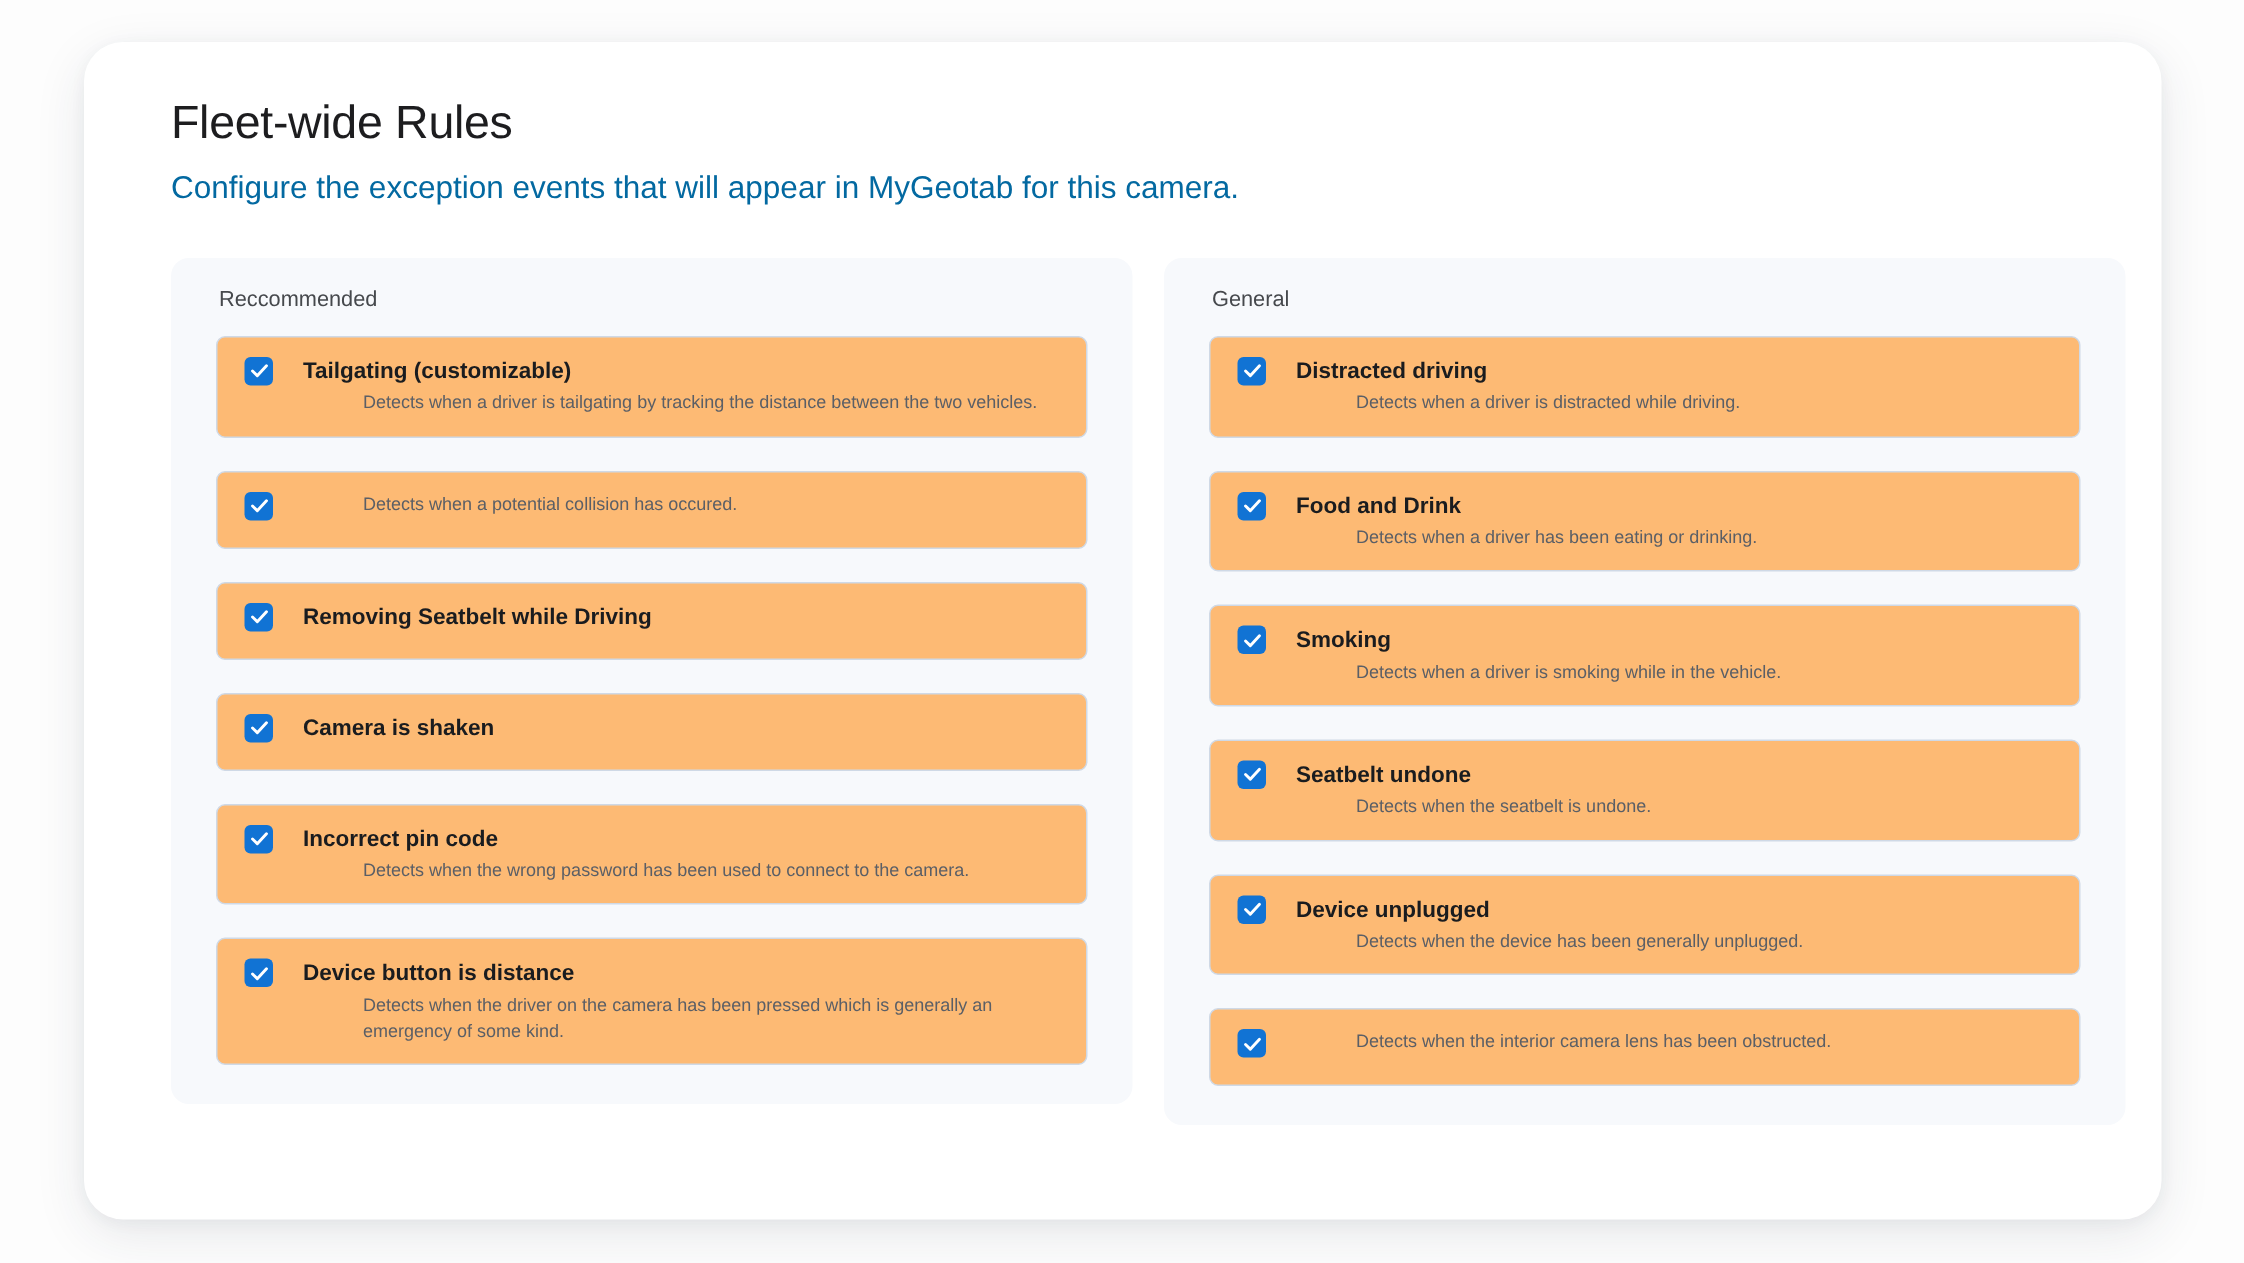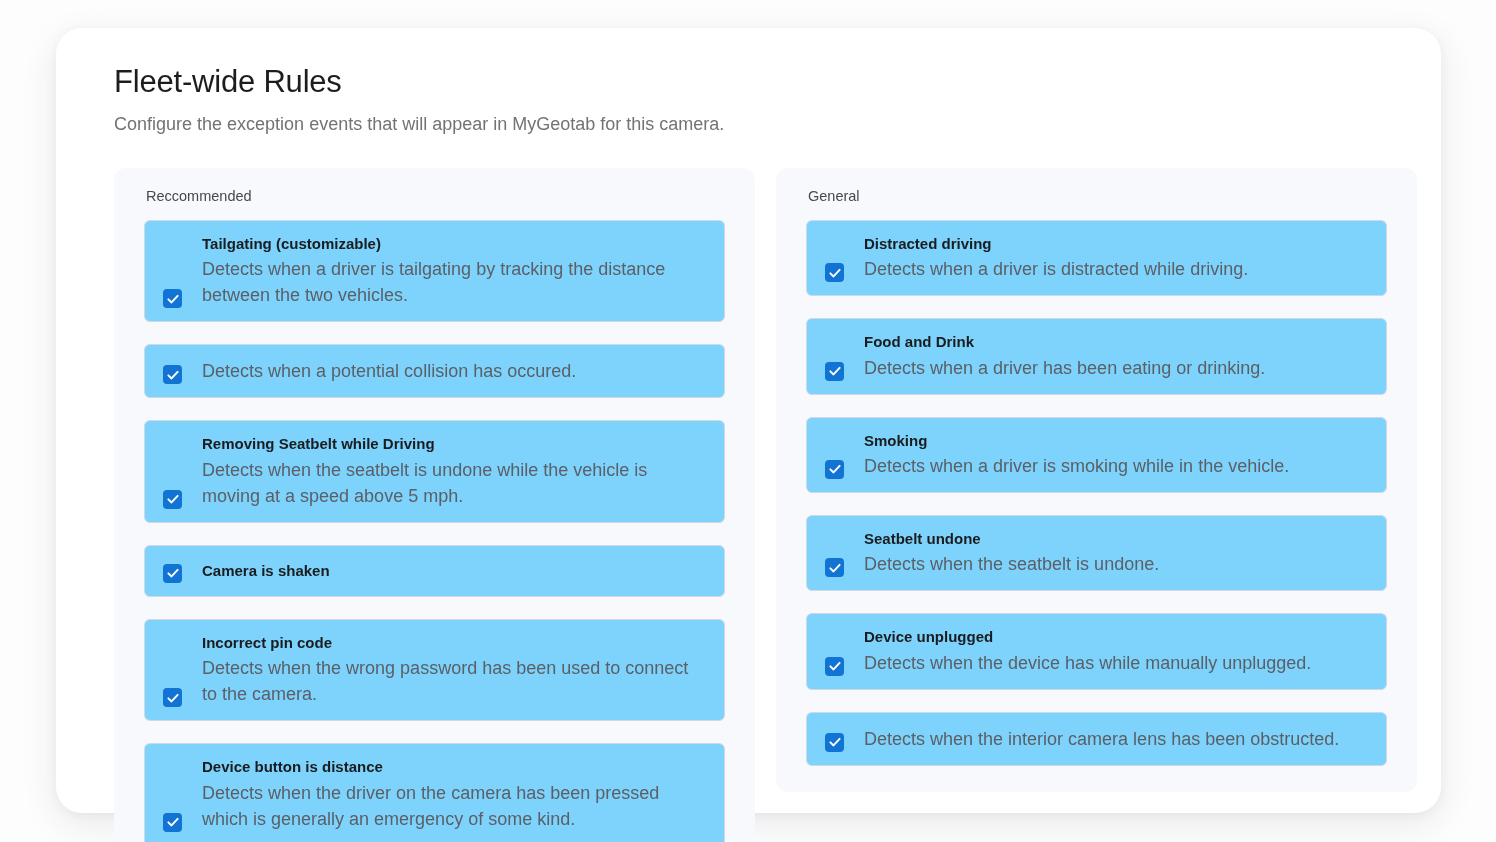--- a/index.html
+++ b/index.html
@@ -46,23 +46,23 @@
   .page-title {
     font-size: 31px;
     font-weight: 300;
     color: #1d1d1f;
     letter-spacing: -0.2px;
     line-height: 1.15;
     margin-bottom: 12px;
   }
 
   .page-subtitle {
-    font-size: 18px;
+    font-size: 21px;
     font-weight: 400;
-    color: #737373;
+    color: #0369a1;
     line-height: 1.35;
   }
 
   
   .columns {
     display: flex;
     gap: 21px;
     margin-top: 32px;
     align-items: flex-start;
   }
@@ -85,22 +85,22 @@
 
   .rule-list {
     display: flex;
     flex-direction: column;
     gap: 22px;
   }
 
   
   .rule-card {
     display: flex;
-    align-items: flex-end;
-    background: #7dd3fc;
+    align-items: flex-start;
+    background: #fdba74;
     border: 1px solid #cfd9e6;
     border-radius: 6px;
     padding: 13px 16px 13px 18px;
     min-height: 52px;
   }
 
   .checkbox {
     flex: 0 0 auto;
     width: 19px;
     height: 19px;
@@ -128,24 +128,25 @@
 
   .rule-name {
     font-size: 15px;
     font-weight: 700;
     color: #1a1c1f;
     line-height: 1.35;
     margin-bottom: 2px;
   }
 
   .rule-desc {
-    font-size: 18px;
+    font-size: 12px;
     font-weight: 400;
     color: #5b5f66;
     line-height: 1.45;
+    margin-left: 40px;
   }
 </style>
 </head>
 <body>
 
 <div class="page">
   <div class="window-card">
     <div class="window-inner">
 
       <h1 class="page-title">Fleet-wide Rules</h1>
@@ -178,21 +179,20 @@
                 </div>
               </div>
               <div class="rule-card">
                 <span class="checkbox" role="checkbox" aria-checked="true">
                   <svg viewBox="0 0 14 14">
                     <path d="M2 7.4 L5.4 10.7 L12 3.6" fill="none" stroke="#ffffff" stroke-width="2.1" stroke-linecap="round" stroke-linejoin="round"></path>
                   </svg>
                 </span>
                 <div class="rule-text">
                   <div class="rule-name">Removing Seatbelt while Driving</div>
-                  <div class="rule-desc">Detects when the seatbelt is undone while the vehicle is moving at a speed above 5 mph.</div>
                 </div>
               </div>
               <div class="rule-card">
                 <span class="checkbox" role="checkbox" aria-checked="true">
                   <svg viewBox="0 0 14 14">
                     <path d="M2 7.4 L5.4 10.7 L12 3.6" fill="none" stroke="#ffffff" stroke-width="2.1" stroke-linecap="round" stroke-linejoin="round"></path>
                   </svg>
                 </span>
                 <div class="rule-text">
                   <div class="rule-name">Camera is shaken</div>
@@ -270,21 +270,21 @@
                 </div>
               </div>
               <div class="rule-card">
                 <span class="checkbox" role="checkbox" aria-checked="true">
                   <svg viewBox="0 0 14 14">
                     <path d="M2 7.4 L5.4 10.7 L12 3.6" fill="none" stroke="#ffffff" stroke-width="2.1" stroke-linecap="round" stroke-linejoin="round"></path>
                   </svg>
                 </span>
                 <div class="rule-text">
                   <div class="rule-name">Device unplugged</div>
-                  <div class="rule-desc">Detects when the device has while manually unplugged.</div>
+                  <div class="rule-desc">Detects when the device has been generally unplugged.</div>
                 </div>
               </div>
               <div class="rule-card">
                 <span class="checkbox" role="checkbox" aria-checked="true">
                   <svg viewBox="0 0 14 14">
                     <path d="M2 7.4 L5.4 10.7 L12 3.6" fill="none" stroke="#ffffff" stroke-width="2.1" stroke-linecap="round" stroke-linejoin="round"></path>
                   </svg>
                 </span>
                 <div class="rule-text">
                   <div class="rule-desc">Detects when the interior camera lens has been obstructed.</div>

